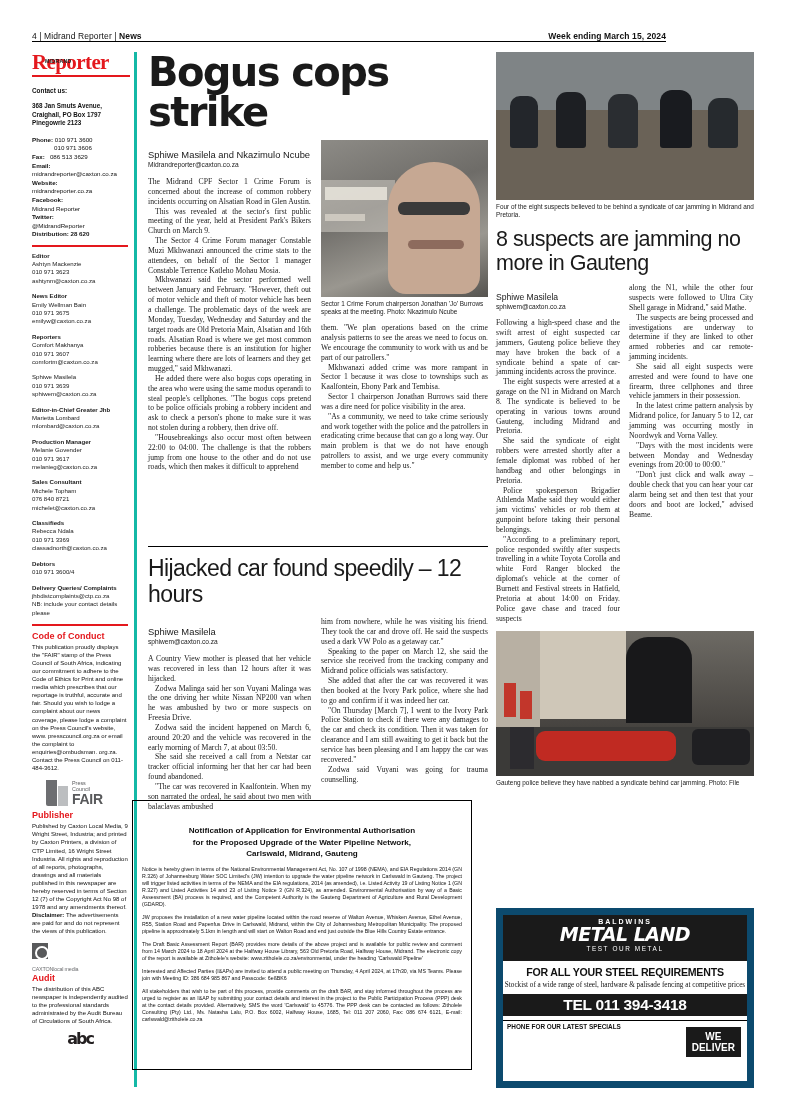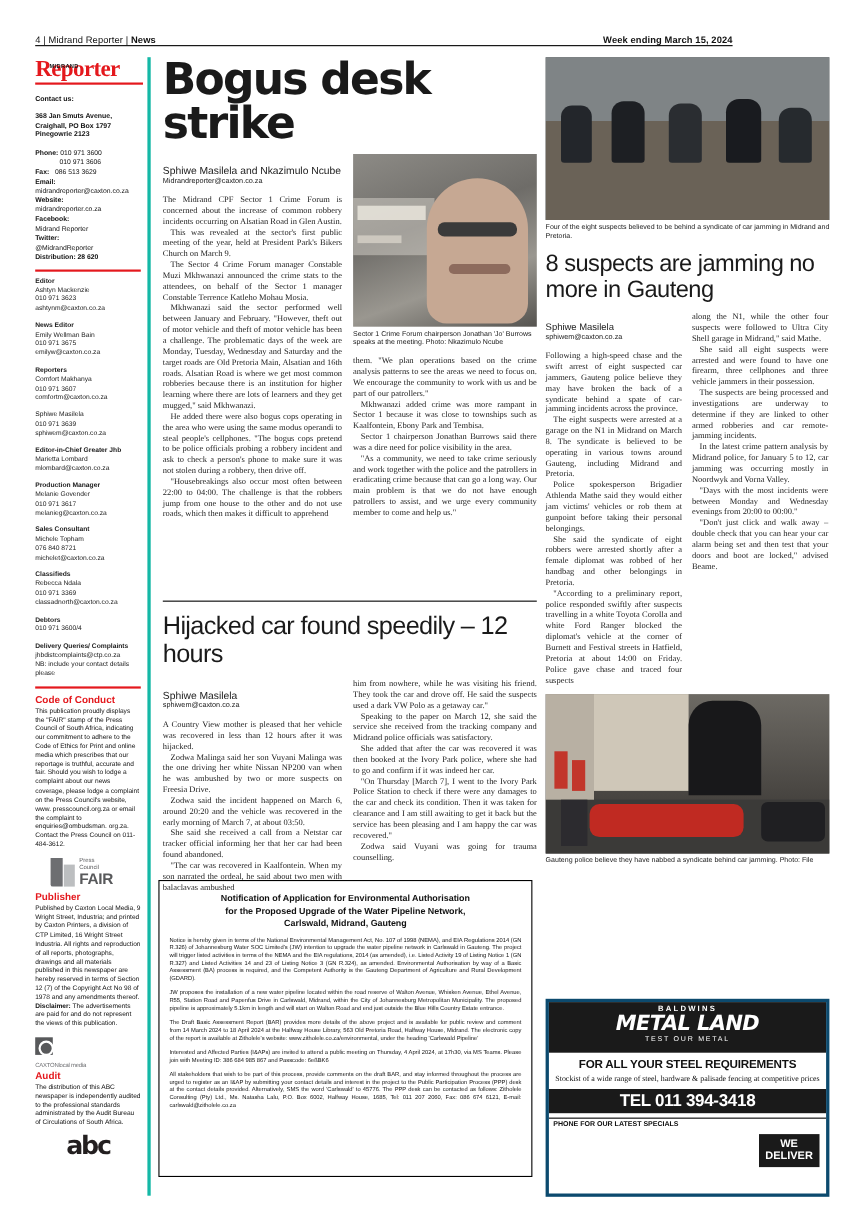--- a/index.html
+++ b/index.html
@@ -58,21 +58,21 @@
   }
   .pc-mark .b1 { position:absolute; left:0; top:0; width:11px; height:26px; background:#6d6e71; border-radius: 0 0 0 2px;}
   .pc-mark .b2 { position:absolute; left:12px; top:6px; width:10px; height:20px; background:#bcbec0;}
   .pc-txt { font-size: 5.4px; line-height: 6px; color: #58595b; }
   .pc-fair { font-size: 14px; font-weight: 700; color: #58595b; letter-spacing: -.3px; line-height: 14px;}
   .caxton-logo { margin-top: 7px; }
   .cx-sq { width: 16px; height: 16px; background: #58595b; position: relative; }
   .cx-sq::before{content:"";position:absolute;left:3px;top:3px;width:10px;height:10px;border:2px solid #fff;border-radius:50%;}
   .cx-word { font-size: 10px; color: #6d6e71; letter-spacing: -.2px; margin-top: 3px;}
   .cx-word span { font-size: 5.4px; }
-  .abc { font-size: 23px; font-weight: 700; color: #231f20; letter-spacing:-2px; text-align:center; margin-top:4px; font-family:"DejaVu Sans", sans-serif;}
+  .abc { font-size: 16px; font-weight: 700; color: #231f20; letter-spacing:-2px; text-align:center; margin-top:4px; font-family:"DejaVu Sans", sans-serif;}
 
   
   .lead { position: absolute; left: 148px; top: 52px; width: 340px; }
   .headline {
     font-family: "DejaVu Sans", sans-serif;
     font-weight: 700; font-size: 40px; line-height: 40px;
     letter-spacing: -1.6px; color: #1a1a1a;
   }
   .byline { font-size: 9.4px; font-weight: 400; margin-top: 9px; color:#1a1a1a;}
   .byline-mail { font-size: 6.6px; color: #1a1a1a; margin-top: 1px;}
@@ -104,35 +104,35 @@
   .headline3 {
     font-family: "Liberation Sans", sans-serif;
     font-weight: 400; font-size: 21.5px; line-height: 24px;
     letter-spacing: -.5px; color: #1a1a1a;
   }
   .rc-two { display: flex; gap: 9px; margin-top: 8px;}
   .rc-col { width: 124px; }
 
   
   .notice {
-    position: absolute; left: 144px; top: 800px; width: 340px; height: 270px;
-    border: 1px solid #000; padding: 10px 9px;
+    position: absolute; left: 132px; top: 800px; width: 340px; height: 270px;
+    border: 1px solid #000; padding: 24px 9px;
   }
   .notice h2 {
     font-size: 8.1px; text-align: center; font-weight: 700; line-height: 11.5px;
   }
   .notice p {
     font-size: 5.25px; line-height: 7.0px; text-align: justify; margin-top: 6px;
     font-family: "Liberation Sans", sans-serif; color:#111;
   }
 
   
   .metalad {
     position: absolute; left: 496px; top: 908px; width: 258px; height: 180px;
-    border: 3px solid #0c4a6e; background: #fff; overflow: hidden;
+    border: 7px solid #0c4a6e; background: #fff; overflow: hidden;
   }
   .ml-top { background:#1a1a1a; color:#fff; height: 46px; position: relative; }
   .ml-baldwins { text-align:center; font-size:7px; letter-spacing:2px; padding-top:3px; font-weight:700;}
   .ml-word {
     text-align:center; font-family:"DejaVu Sans", sans-serif; font-weight:700;
     font-size: 19px; letter-spacing:-.5px; line-height:19px;
     font-style: italic; color:#fff;
   }
   .ml-sub { text-align:center; font-size:6.4px; letter-spacing:1.6px; margin-top:1px;}
   .ml-head { text-align:center; font-weight:700; font-size:10.6px; margin-top:5px; letter-spacing:-.2px;}
@@ -284,21 +284,21 @@
     </div>
 
     <div>
       <div class="sec-head">Audit</div>
       <div class="sec-body">The distribution of this ABC newspaper is independently audited to the professional standards administrated by the Audit Bureau of Circulations of South Africa.</div>
       <div class="abc">abc</div>
     </div>
   </div>
 
   <div class="lead">
-    <div class="headline">Bogus desk strike</div>
+    <div class="headline">Bogus cops strike</div>
 
     <div class="twocol-lead" style="margin-top:8px;">
       <div class="lead-left">
         <div class="byline">Sphiwe Masilela and Nkazimulo Ncube</div>
         <div class="byline-mail">Midrandreporter@caxton.co.za</div>
         <div class="body-col" style="margin-top:9px;">
           <p class="first">The Midrand CPF Sector 1 Crime Forum is concerned about the increase of common robbery incidents occurring on Alsatian Road in Glen Austin.</p>
           <p>This was revealed at the sector's first public meeting of the year, held at President Park's Bikers Church on March 9.</p>
           <p>The Sector 4 Crime Forum manager Constable Muzi Mkhwanazi announced the crime stats to the attendees, on behalf of the Sector 1 manager Constable Terrence Katleho Mohau Mosia.</p>
           <p>Mkhwanazi said the sector performed well between January and February. "However, theft out of motor vehicle and theft of motor vehicle has been a challenge. The problematic days of the week are Monday, Tuesday, Wednesday and Saturday and the target roads are Old Pretoria Main, Alsatian and 16th roads. Alsatian Road is where we get most common robberies because there is an institution for higher learning where there are lots of learners and they get mugged," said Mkhwanazi.</p>
@@ -368,30 +368,30 @@
 
     <div class="headline3" style="margin-top:9px;">8 suspects are jamming no more in Gauteng</div>
 
     <div class="rc-two">
       <div class="rc-col">
         <div class="byline" style="font-size:8.6px;">Sphiwe Masilela</div>
         <div class="byline-mail">sphiwem@caxton.co.za</div>
         <div class="body-col" style="margin-top:8px;">
           <p class="first">Following a high-speed chase and the swift arrest of eight suspected car jammers, Gauteng police believe they may have broken the back of a syndicate behind a spate of car-jamming incidents across the province.</p>
           <p>The eight suspects were arrested at a garage on the N1 in Midrand on March 8. The syndicate is believed to be operating in various towns around Gauteng, including Midrand and Pretoria.</p>
+          <p>She said the syndicate of eight robbers were arrested shortly after a female diplomat was robbed of her handbag and other belongings in Pretoria.</p>
           <p>Police spokesperson Brigadier Athlenda Mathe said they would either jam victims' vehicles or rob them at gunpoint before taking their personal belongings.</p>
-          <p>She said the syndicate of eight robbers were arrested shortly after a female diplomat was robbed of her handbag and other belongings in Pretoria.</p>
           <p>"According to a preliminary report, police responded swiftly after suspects travelling in a white Toyota Corolla and white Ford Ranger blocked the diplomat's vehicle at the corner of Burnett and Festival streets in Hatfield, Pretoria at about 14:00 on Friday. Police gave chase and traced four suspects</p>
         </div>
       </div>
       <div class="rc-col">
         <div class="body-col">
           <p class="first">along the N1, while the other four suspects were followed to Ultra City Shell garage in Midrand," said Mathe.</p>
+          <p>The suspects are being processed and investigations are underway to determine if they are linked to other armed robberies and car remote-jamming incidents.</p>
           <p>She said all eight suspects were arrested and were found to have one firearm, three cellphones and three vehicle jammers in their possession.</p>
-          <p>The suspects are being processed and investigations are underway to determine if they are linked to other armed robberies and car remote-jamming incidents.</p>
           <p>In the latest crime pattern analysis by Midrand police, for January 5 to 12, car jamming was occurring mostly in Noordwyk and Vorna Valley.</p>
           <p>"Days with the most incidents were between Monday and Wednesday evenings from 20:00 to 00:00."</p>
           <p>"Don't just click and walk away – double check that you can hear your car alarm being set and then test that your doors and boot are locked," advised Beame.</p>
         </div>
       </div>
     </div>
 
     <div class="photo" style="width:258px;height:145px;margin-top:8px;background:linear-gradient(180deg,#6d6a64 0%,#4a4743 60%,#2f2d2b 100%);">
       <div style="position:absolute;left:0;top:0;width:44px;height:110px;background:#b8b0a3;"></div>
       <div style="position:absolute;left:44px;top:0;width:86px;height:88px;background:#cfc7b8;"></div>

